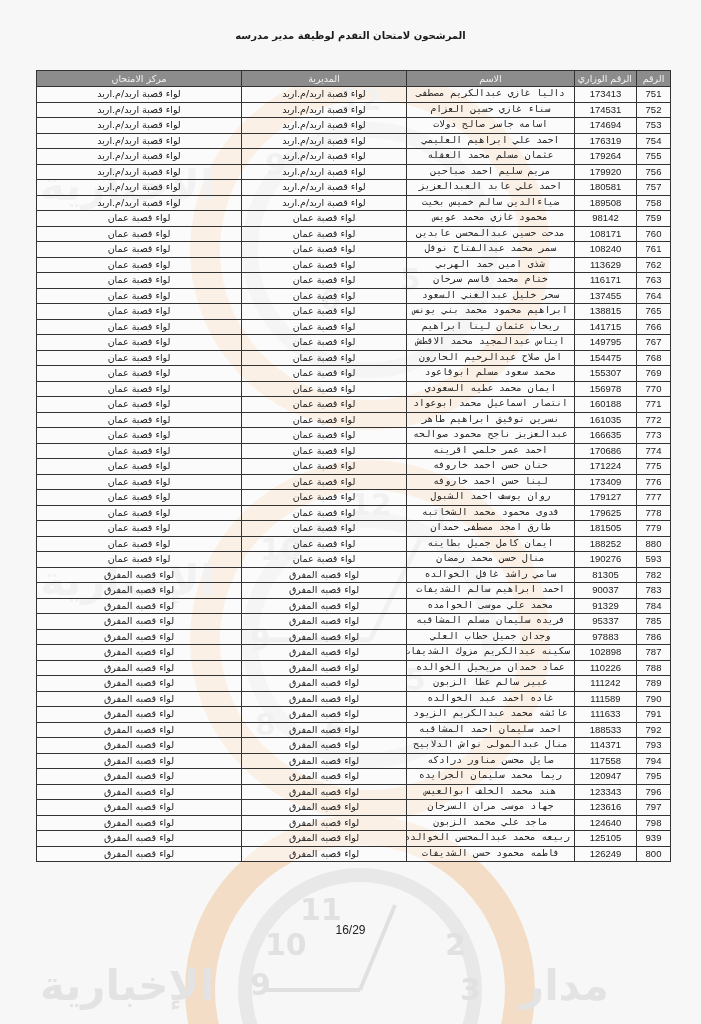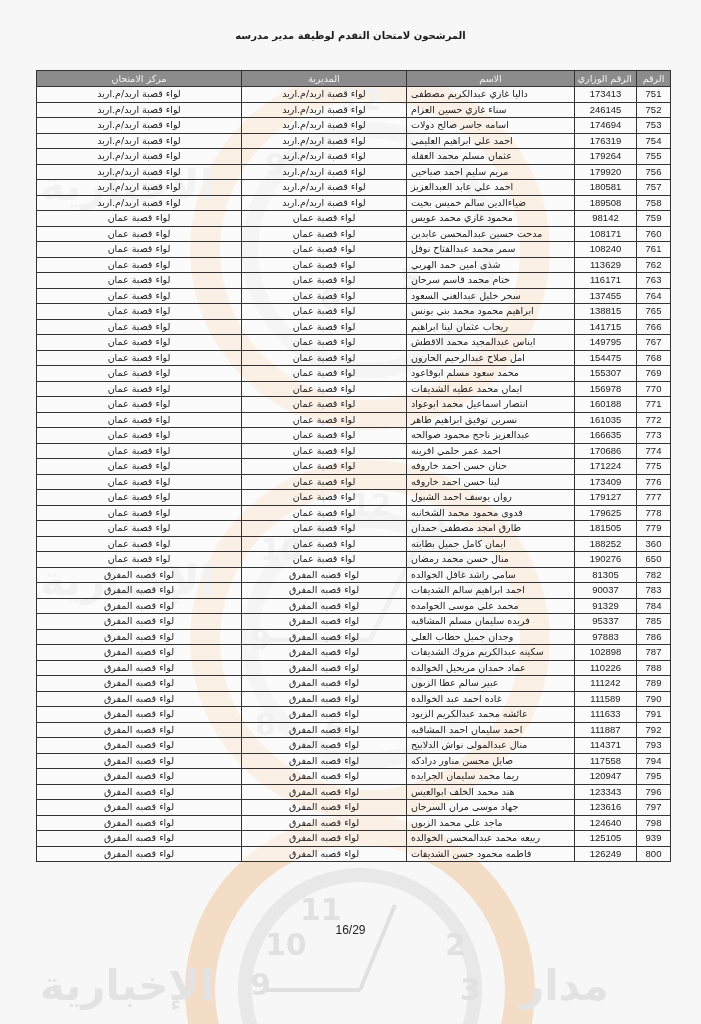--- a/index.html
+++ b/index.html
@@ -24,21 +24,21 @@
   }
   table.candidates th, table.candidates td {
     border: 1px solid #333;
     height: 14.5px; padding: 0 4px; font-size: 9.5px; line-height: 14px;
     white-space: nowrap; overflow: hidden;
   }
   table.candidates th {
     background: #8c8c8c; color: #f2f2f2; font-weight: normal; text-align: center; height: 15px; margin-left: 15px;
   }
   td.c-num, td.c-id { text-align: center; font-family: "Liberation Sans", sans-serif; font-size: 11px; }
-  td.c-name { text-align: left; }
+  td.c-name { text-align: center; font-family: Liberation Mono, monospace; }
   td.c-dir, td.c-center { text-align: center; }
   .footer-page {
     position: absolute; top: 923px; left: 0; width: 701px; text-align: center;
     font-size: 12px; color: #222; z-index: 2; font-family: "Liberation Sans", sans-serif;
   }
 </style>
 </head>
 <body>
 
 <svg class="watermark" width="701" height="1024" viewBox="0 0 701 1024">
@@ -102,21 +102,21 @@
   <tbody id="rows">
       <tr>
         <td class="c-num">751</td>
         <td class="c-id">173413</td>
         <td class="c-name">داليا غازي عبدالكريم مصطفى</td>
         <td class="c-dir">لواء قصبة اربد/م.اربد</td>
         <td class="c-center">لواء قصبة اربد/م.اربد</td>
       </tr>
       <tr>
         <td class="c-num">752</td>
-        <td class="c-id">246145</td>
+        <td class="c-id">174531</td>
         <td class="c-name">سناء غازي حسين العزام</td>
         <td class="c-dir">لواء قصبة اربد/م.اربد</td>
         <td class="c-center">لواء قصبة اربد/م.اربد</td>
       </tr>
       <tr>
         <td class="c-num">753</td>
         <td class="c-id">174694</td>
         <td class="c-name">اسامه جاسر صالح دولات</td>
         <td class="c-dir">لواء قصبة اربد/م.اربد</td>
         <td class="c-center">لواء قصبة اربد/م.اربد</td>
@@ -229,21 +229,21 @@
       <tr>
         <td class="c-num">769</td>
         <td class="c-id">155307</td>
         <td class="c-name">محمد سعود مسلم ابوقاعود</td>
         <td class="c-dir">لواء قصبة عمان</td>
         <td class="c-center">لواء قصبة عمان</td>
       </tr>
       <tr>
         <td class="c-num">770</td>
         <td class="c-id">156978</td>
-        <td class="c-name">ايمان محمد عطيه الشديفات</td>
+        <td class="c-name">ايمان محمد عطيه السعودي</td>
         <td class="c-dir">لواء قصبة عمان</td>
         <td class="c-center">لواء قصبة عمان</td>
       </tr>
       <tr>
         <td class="c-num">771</td>
         <td class="c-id">160188</td>
         <td class="c-name">انتصار اسماعيل محمد ابوعواد</td>
         <td class="c-dir">لواء قصبة عمان</td>
         <td class="c-center">لواء قصبة عمان</td>
       </tr>
@@ -297,28 +297,28 @@
         <td class="c-center">لواء قصبة عمان</td>
       </tr>
       <tr>
         <td class="c-num">779</td>
         <td class="c-id">181505</td>
         <td class="c-name">طارق امجد مصطفى حمدان</td>
         <td class="c-dir">لواء قصبة عمان</td>
         <td class="c-center">لواء قصبة عمان</td>
       </tr>
       <tr>
-        <td class="c-num">360</td>
+        <td class="c-num">880</td>
         <td class="c-id">188252</td>
         <td class="c-name">ايمان كامل جميل بطاينه</td>
         <td class="c-dir">لواء قصبة عمان</td>
         <td class="c-center">لواء قصبة عمان</td>
       </tr>
       <tr>
-        <td class="c-num">650</td>
+        <td class="c-num">593</td>
         <td class="c-id">190276</td>
         <td class="c-name">منال حسن محمد رمضان</td>
         <td class="c-dir">لواء قصبة عمان</td>
         <td class="c-center">لواء قصبة عمان</td>
       </tr>
       <tr>
         <td class="c-num">782</td>
         <td class="c-id">81305</td>
         <td class="c-name">سامي راشد غافل الخوالده</td>
         <td class="c-dir">لواء قصبه المفرق</td>
@@ -382,21 +382,21 @@
       </tr>
       <tr>
         <td class="c-num">791</td>
         <td class="c-id">111633</td>
         <td class="c-name">عائشه محمد عبدالكريم الزيود</td>
         <td class="c-dir">لواء قصبه المفرق</td>
         <td class="c-center">لواء قصبه المفرق</td>
       </tr>
       <tr>
         <td class="c-num">792</td>
-        <td class="c-id">111887</td>
+        <td class="c-id">188533</td>
         <td class="c-name">احمد سليمان احمد المشاقبه</td>
         <td class="c-dir">لواء قصبه المفرق</td>
         <td class="c-center">لواء قصبه المفرق</td>
       </tr>
       <tr>
         <td class="c-num">793</td>
         <td class="c-id">114371</td>
         <td class="c-name">منال عبدالمولى نواش الدلابيح</td>
         <td class="c-dir">لواء قصبه المفرق</td>
         <td class="c-center">لواء قصبه المفرق</td>

